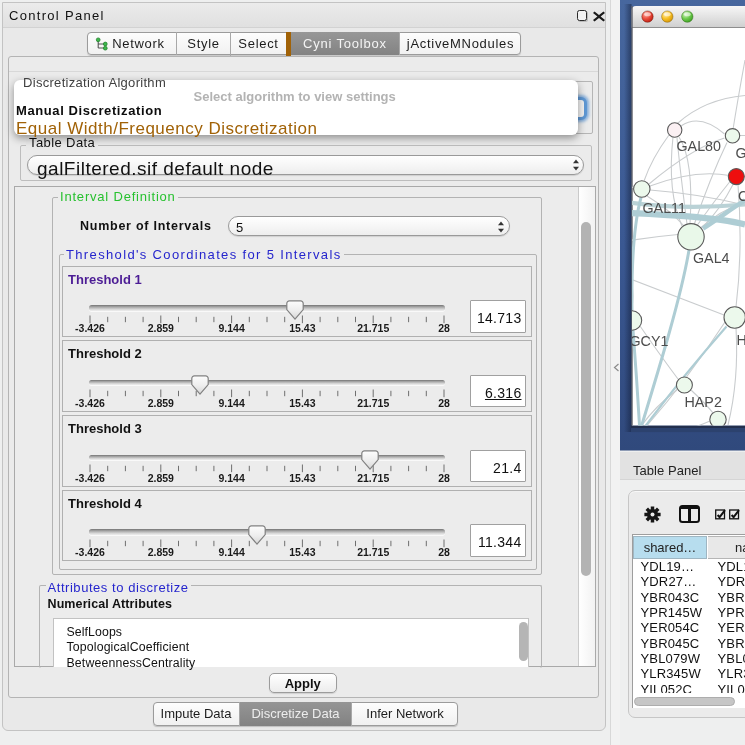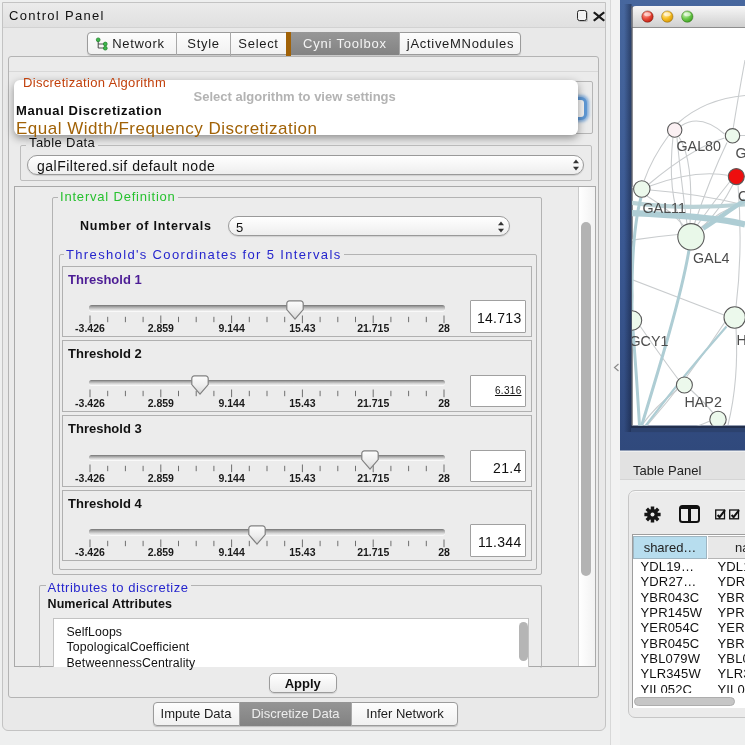--- a/index.html
+++ b/index.html
@@ -24,28 +24,28 @@
     <path d="M3.2,3 L3.2,11 M3.2,7 L10,7 M3.2,11 L10,11" stroke="#555" stroke-width="1.1" fill="none"></path>
     <circle cx="3.2" cy="2.8" r="1.9" fill="#3db84b" stroke="#1c7a28" stroke-width="0.7"></circle>
     <circle cx="10.3" cy="7" r="1.9" fill="#3db84b" stroke="#1c7a28" stroke-width="0.7"></circle>
     <circle cx="10.3" cy="11.2" r="1.9" fill="#3db84b" stroke="#1c7a28" stroke-width="0.7"></circle>
   </svg>
 <div class="a" style="left:8px;top:56px;width:591px;height:642px;border:1px solid #b4b4b4;border-radius:3px;background:#ebebeb;"></div>
 <div class="a" style="left:9px;top:70.5px;width:589px;height:1px;background:#d8d8d8;"></div>
 <div class="a" style="left:20px;top:81px;width:573px;height:52.5px;border:1px solid #b5b5b5;border-radius:2px;"></div>
 <div class="a" style="left:550px;top:96.5px;width:37px;height:23.5px;border-radius:6px;background:#f2f2f2;border:3px solid #5e97d3;box-shadow:0 0 3px 1.5px rgba(110,160,215,0.8);"></div>
 <div class="a" style="left:14px;top:80px;width:564px;height:55px;background:#ffffff;border-radius:6px;box-shadow:0 3px 9px rgba(0,0,0,0.4);z-index:30;"></div>
-<div class="t" style="left:23px;top:75px;font-size:13px;color:#c2410c;letter-spacing:0.3px;z-index:31;">Discretization Algorithm</div>
+<div class="t" style="left:23px;top:75px;font-size:13px;color:#404040;letter-spacing:0.3px;z-index:31;">Discretization Algorithm</div>
 <div class="t" style="left:193.5px;top:89px;font-size:13px;color:#b3b3b3;font-weight:bold;letter-spacing:0px;z-index:31;">Select algorithm to view settings</div>
 <div class="t" style="left:16px;top:103px;font-size:13px;color:#0c0c0c;font-weight:bold;letter-spacing:0.6px;z-index:31;">Manual Discretization</div>
 <div class="t" style="left:16px;top:118.5px;font-size:17px;color:#a16207;letter-spacing:0.5px;z-index:31;">Equal Width/Frequency Discretization</div>
 <div class="a" style="left:20px;top:145px;width:572px;height:36px;border:1px solid #bdbdbd;border-radius:2px;"></div>
 <div class="t" style="left:26px;top:134.5px;font-size:13px;color:#111;background:#e9e9e9;padding:0 3px;letter-spacing:0.4px;">Table Data</div>
 <div class="a" style="left:27px;top:154.5px;width:557px;height:20.5px;border:1px solid #9a9a9a;border-radius:10px;background:linear-gradient(#ffffff,#eeeeee);box-shadow:0 1px 1px rgba(0,0,0,0.12);"></div>
-<div class="t" style="left:37px;top:158px;font-size:14px;color:#111;letter-spacing:0.5px;">galFiltered.sif default node</div>
+<div class="t" style="left:37px;top:158px;font-size:19px;color:#111;letter-spacing:0.5px;">galFiltered.sif default node</div>
 <svg class="a" style="left:572px;top:159px" width="8" height="12" viewBox="0 0 8 12">
     <path d="M4,0.5 L7,4.2 L1,4.2 Z" fill="#333"></path>
     <path d="M4,11.5 L1,7.8 L7,7.8 Z" fill="#333"></path>
   </svg>
 <div class="a" style="left:14px;top:186px;width:582px;height:481px;border:1px solid #a9a9a9;background:#ececec;overflow:hidden;"></div>
 <div class="a" style="left:578px;top:187px;width:17px;height:479px;background:linear-gradient(90deg,#ffffff,#f2f2f2);border-left:1px solid #cacaca;"></div>
 <div class="a" style="left:581px;top:222px;width:10px;height:354px;background:#b3b3b3;border-radius:5px;"></div>
 <div class="a" style="left:52px;top:197px;width:489.5px;height:378px;border:1px solid #b3b3b3;border-radius:2px;"></div>
 <div class="t" style="left:58px;top:189px;font-size:13px;color:#27c12f;background:#ececec;padding:0 2px;letter-spacing:0.8px;">Interval Definition</div>
 <div class="t" style="left:80px;top:219px;font-size:12.5px;color:#111;font-weight:bold;letter-spacing:0.75px;">Number of Intervals</div>
@@ -123,21 +123,21 @@
 <div class="t" style="left:60.0px;top:396.8px;font-size:10.5px;color:#1a1a1a;width:60px;text-align:center;font-weight:bold;">-3.426</div>
 <div class="t" style="left:130.8px;top:396.8px;font-size:10.5px;color:#1a1a1a;width:60px;text-align:center;font-weight:bold;">2.859</div>
 <div class="t" style="left:201.6px;top:396.8px;font-size:10.5px;color:#1a1a1a;width:60px;text-align:center;font-weight:bold;">9.144</div>
 <div class="t" style="left:272.4px;top:396.8px;font-size:10.5px;color:#1a1a1a;width:60px;text-align:center;font-weight:bold;">15.43</div>
 <div class="t" style="left:343.2px;top:396.8px;font-size:10.5px;color:#1a1a1a;width:60px;text-align:center;font-weight:bold;">21.715</div>
 <div class="t" style="left:414.0px;top:396.8px;font-size:10.5px;color:#1a1a1a;width:60px;text-align:center;font-weight:bold;">28</div>
 <svg class="a" style="left:190.9393241265194px;top:374.90000000000003px" width="18" height="21" viewBox="0 0 18 21">
     <path d="M3.4,0.8 h11.2 a2.6,2.6 0 0 1 2.6,2.6 v6.2 l-8.2,9.6 l-8.2,-9.6 v-6.2 a2.6,2.6 0 0 1 2.6,-2.6 z" fill="url(#thg)" stroke="#808080" stroke-width="1.2"></path>
   </svg>
 <div class="a" style="left:470px;top:374.8px;width:56.3px;height:32.5px;background:#fff;border:1px solid #a0a0a0;border-radius:1px;"></div>
-<div class="t" style="left:470.5px;top:384.8px;font-size:10px;color:#111;width:51px;text-align:right;letter-spacing:0.3px;text-decoration:underline;">6.316</div>
+<div class="t" style="left:470.5px;top:384.8px;font-size:14px;color:#111;width:51px;text-align:right;letter-spacing:0.3px;text-decoration:underline;">6.316</div>
 <div class="a" style="left:62px;top:415.1px;width:470px;height:71.5px;border:1px solid #b0b0b0;background:#ececec;"></div>
 <div class="t" style="left:68px;top:421.1px;font-size:13px;color:#111;font-weight:bold;">Threshold 3</div>
 <div class="a" style="left:89.0px;top:454.6px;width:356.0px;height:5.5px;border-radius:2.75px;background:linear-gradient(#737373,#a6a6a6 32%,#d7d7d7 72%,#efefef);box-shadow:0 1px 0 rgba(255,255,255,0.7);"></div>
 <svg class="a" style="left:56px;top:464.1px" width="420" height="9" viewBox="0 0 420 9">
     <line x1="34.0" y1="0.5" x2="34.0" y2="8.2" stroke="#6f6f6f" stroke-width="1"></line>
     <line x1="51.7" y1="1.8" x2="51.7" y2="7.2" stroke="#6f6f6f" stroke-width="1"></line>
     <line x1="69.4" y1="1.8" x2="69.4" y2="7.2" stroke="#6f6f6f" stroke-width="1"></line>
     <line x1="87.1" y1="1.8" x2="87.1" y2="7.2" stroke="#6f6f6f" stroke-width="1"></line>
     <line x1="104.80000000000001" y1="0.5" x2="104.80000000000001" y2="8.2" stroke="#6f6f6f" stroke-width="1"></line>
     <line x1="122.5" y1="1.8" x2="122.5" y2="7.2" stroke="#6f6f6f" stroke-width="1"></line>

